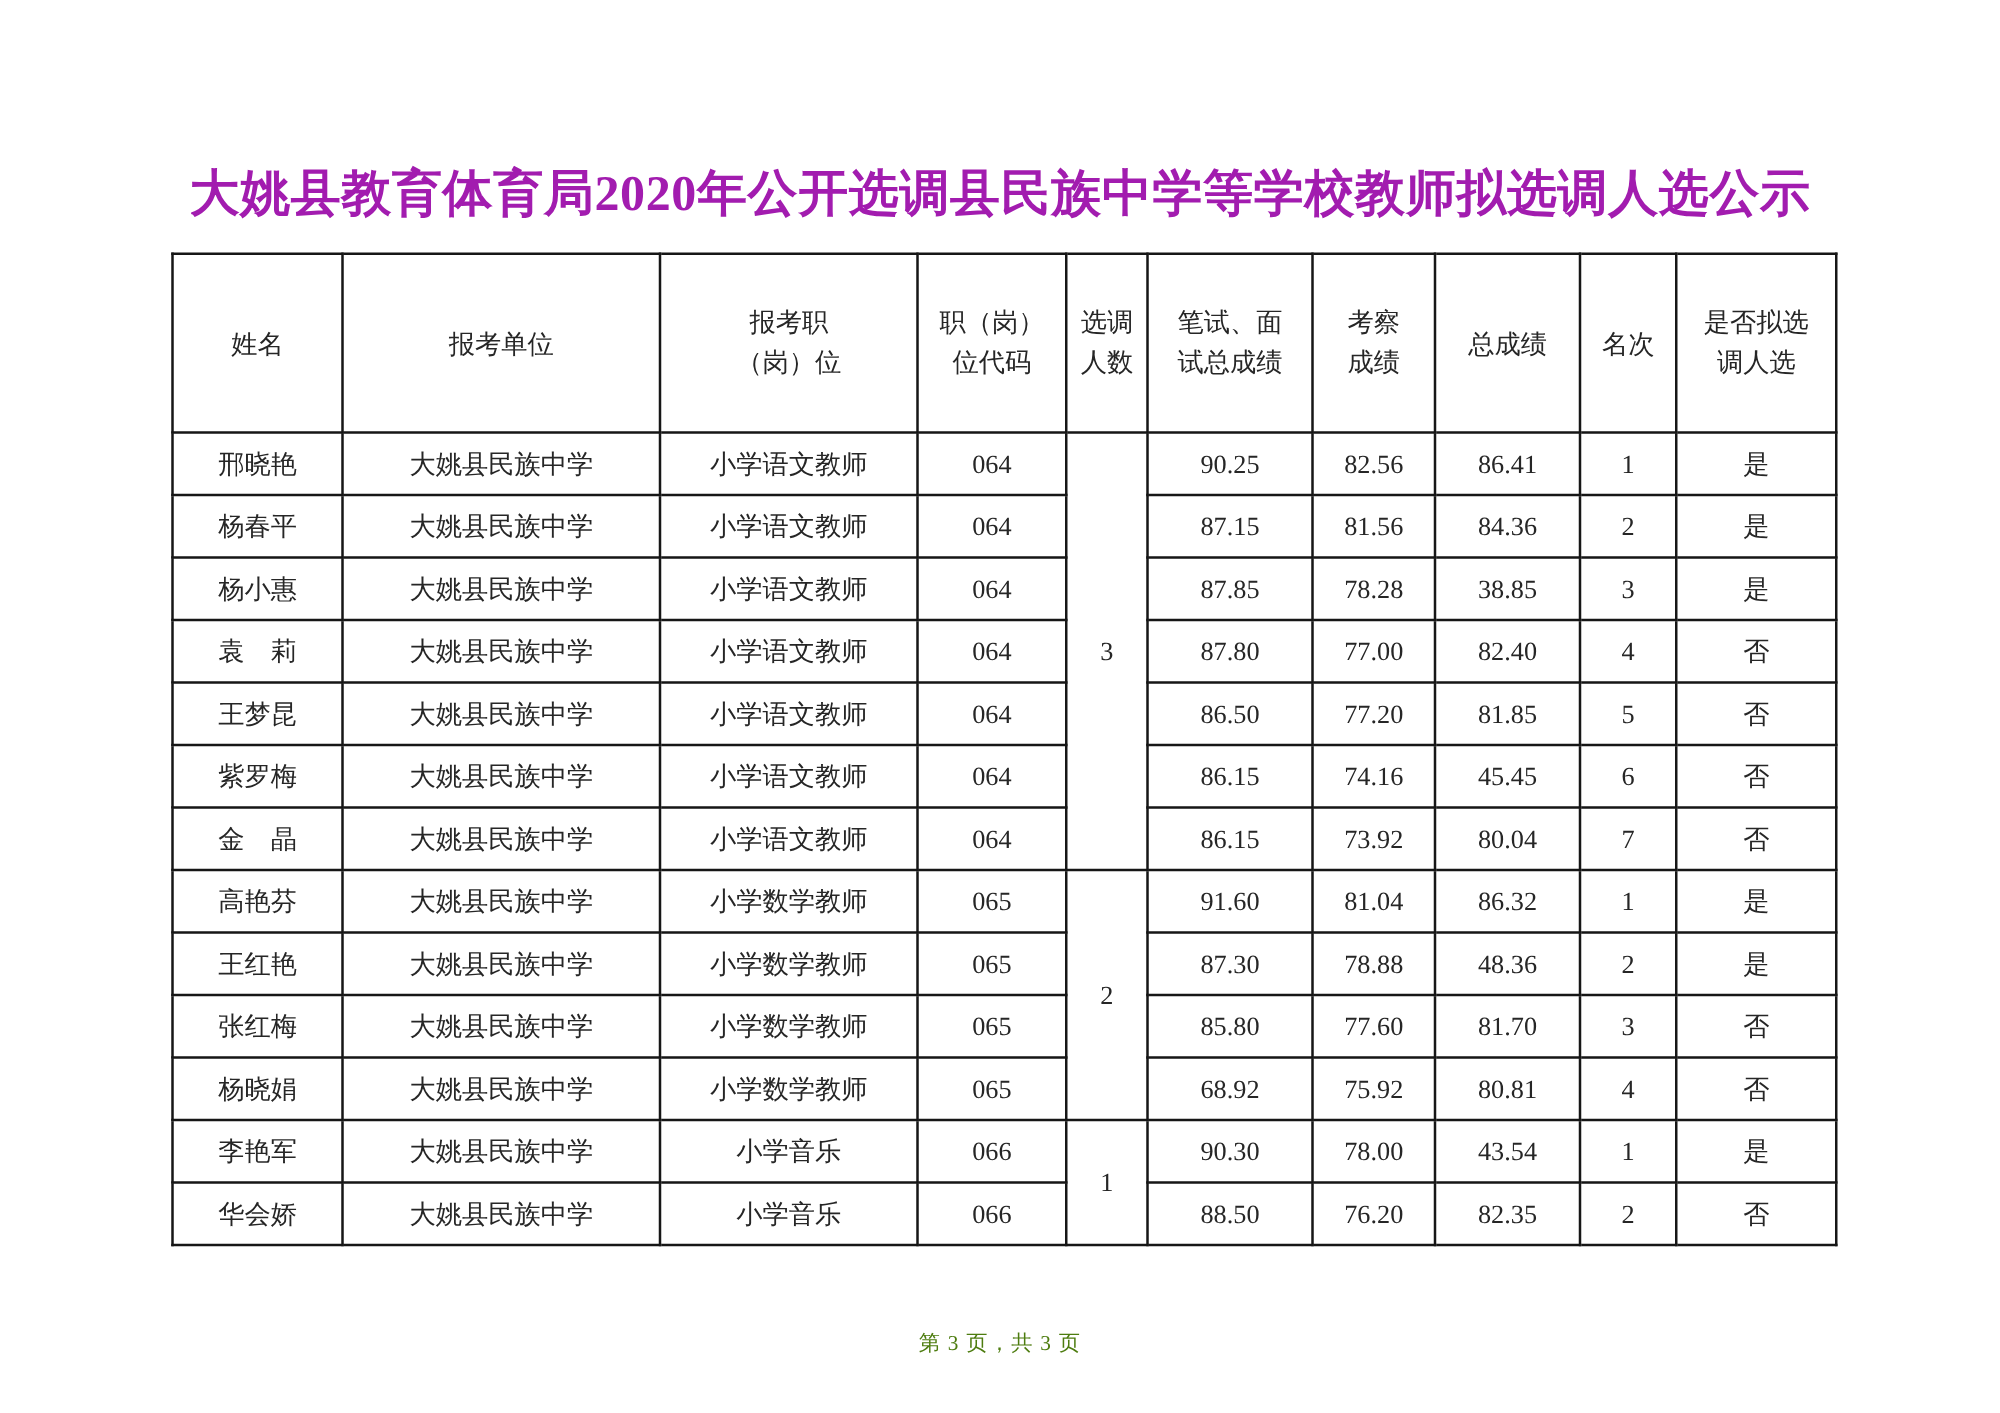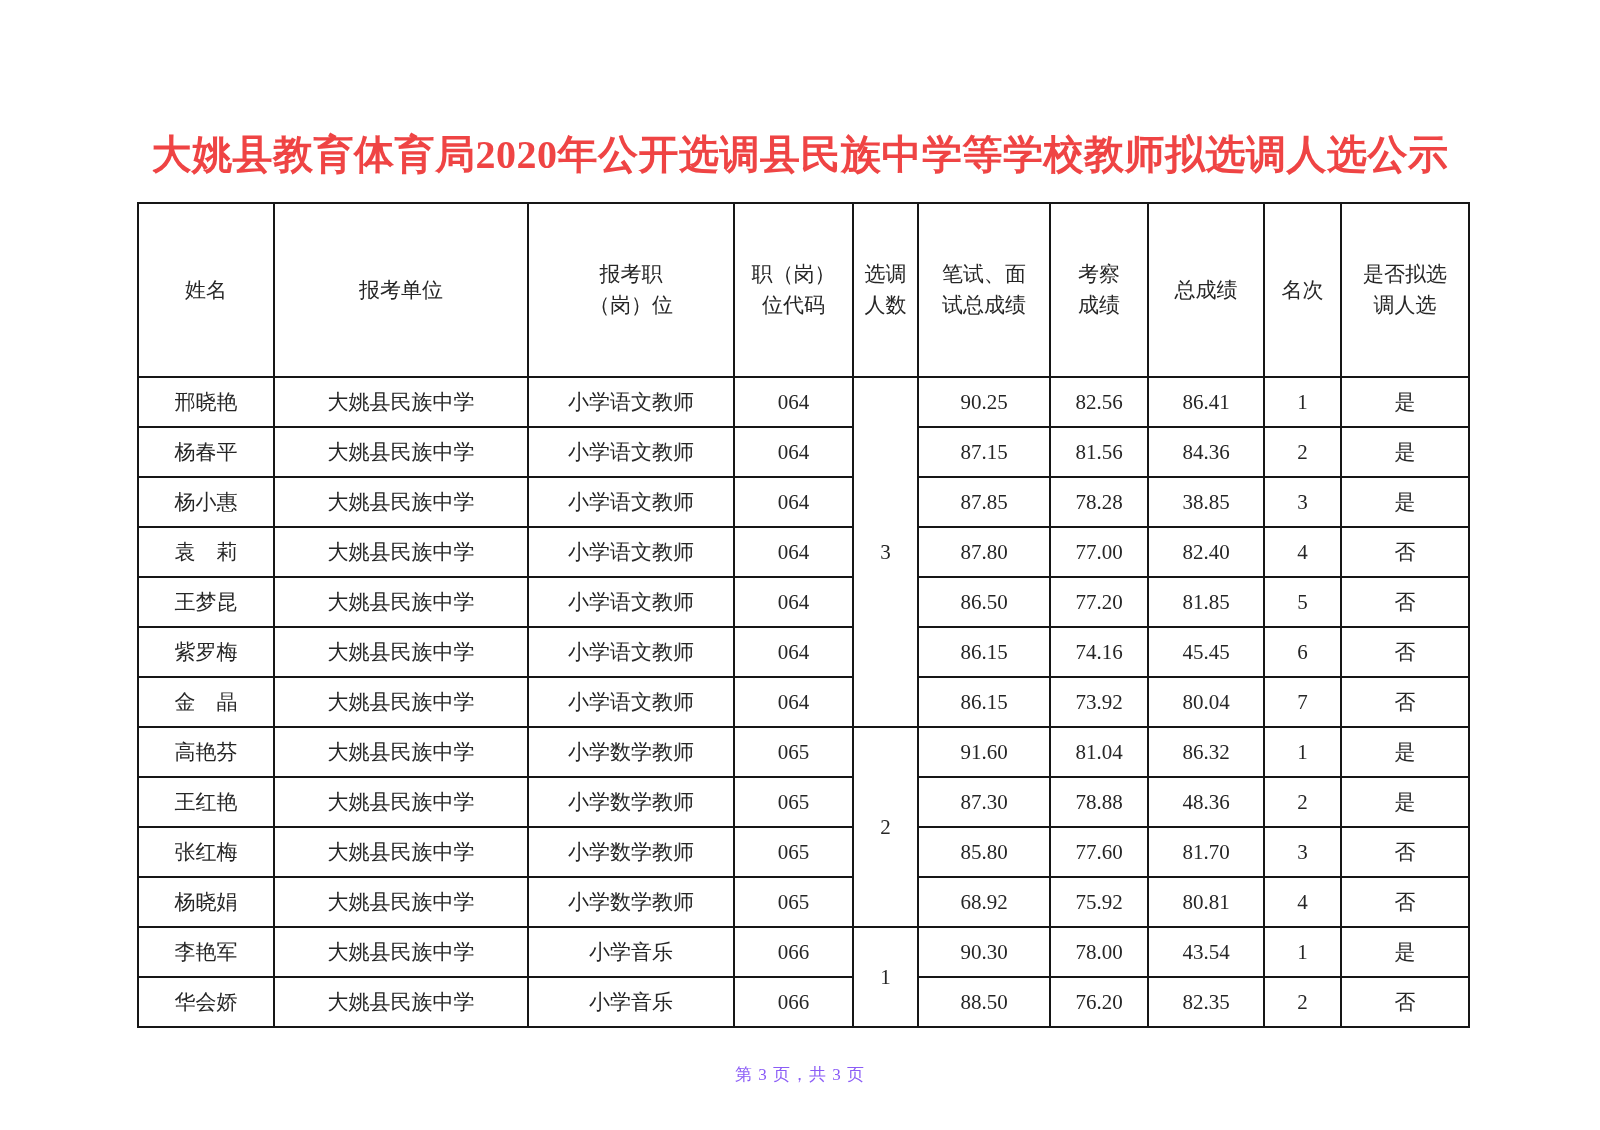--- a/index.html
+++ b/index.html
@@ -17,21 +17,21 @@
     overflow: hidden;
   }
   .doc-title {
     position: absolute;
     top: 127px;
     left: 0;
     width: 100%;
     text-align: center;
     font-size: 40px;
     font-weight: bold;
-    color: #ef4444;
+    color: #a21caf;
     letter-spacing: 0.5px;
     white-space: nowrap;
   }
   table.results {
     position: absolute;
     left: 137px;
     top: 202px;
     width: 1331px;
     border-collapse: collapse;
     table-layout: fixed;
@@ -40,42 +40,42 @@
   table.results td {
     border: 2px solid #161616;
     font-weight: normal;
     text-align: center;
     vertical-align: middle;
     font-size: 21px;
     color: #262626;
     padding: 0;
     overflow: hidden;
   }
-  table.results thead tr { height: 174px; }
+  table.results thead tr { height: 143px; }
   table.results tbody tr { height: 50px; }
   table.results th .ln {
     display: block;
     line-height: 1.5;
   }
   td.left {
     text-align: left;
     padding-left: 11px;
   }
   td.num {
     font-size: 22px;
     color: #2e2e2e;
   }
   .page-footer {
     position: absolute;
     top: 1063px;
     left: 0;
     width: 100%;
     text-align: center;
     font-size: 17px;
-    color: #8b5cf6;
+    color: #4d7c0f;
     letter-spacing: 1px;
   }
 </style>
 </head>
 <body>
 
 <div class="page">
 
   <div class="doc-title">大姚县教育体育局2020年公开选调县民族中学等学校教师拟选调人选公示</div>
 

